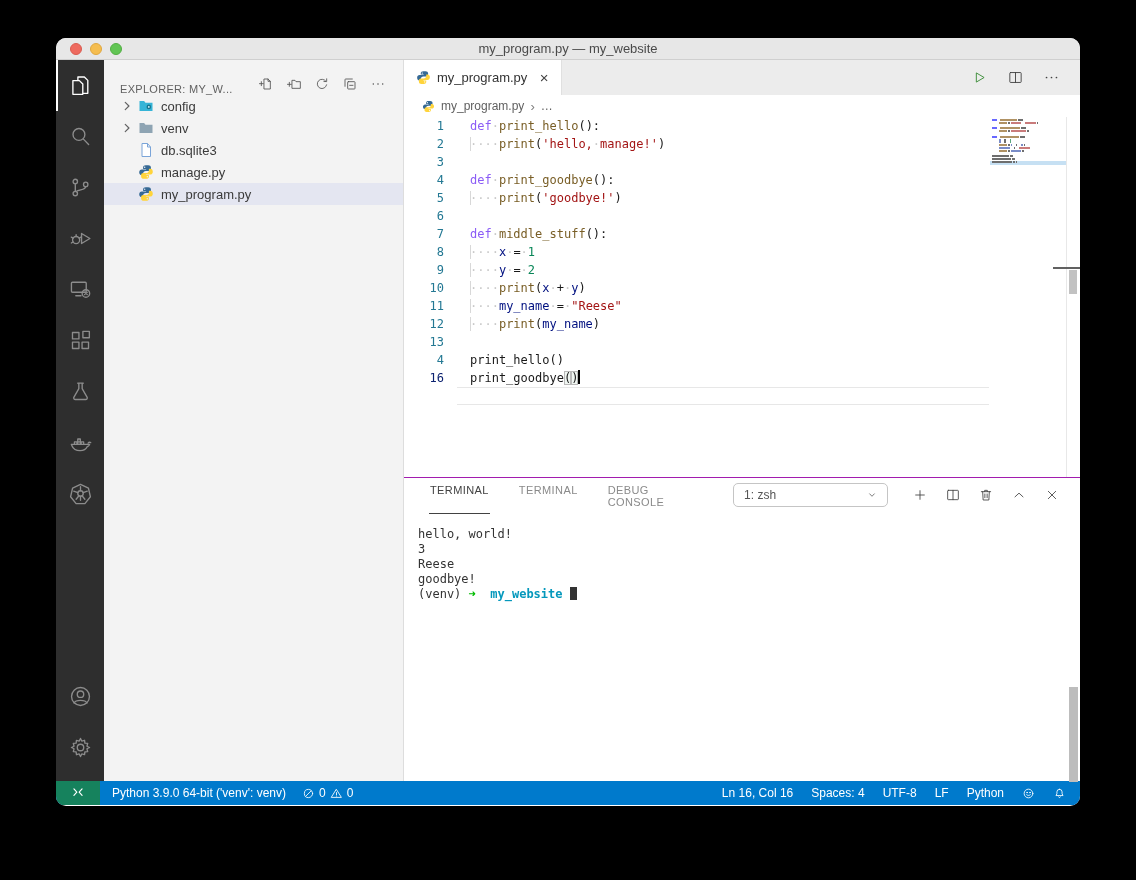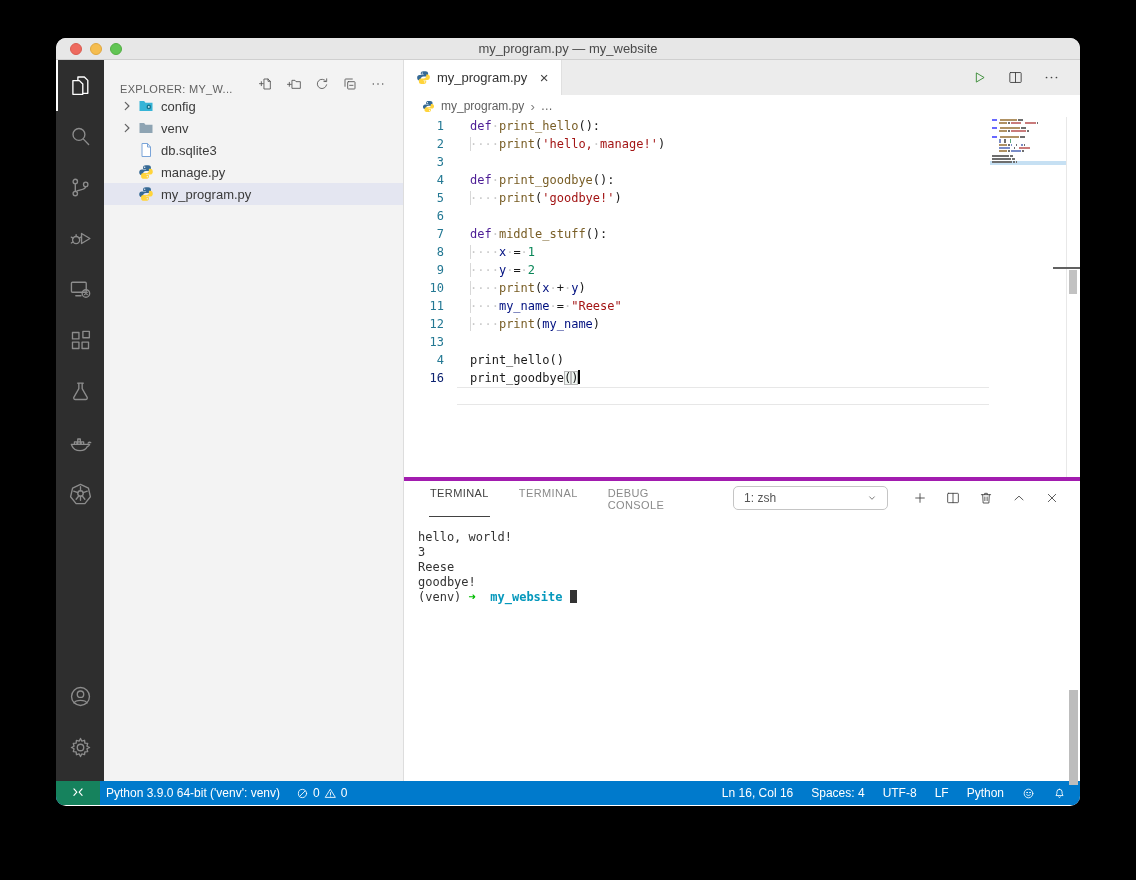--- a/index.html
+++ b/index.html
@@ -67,38 +67,38 @@
   .bc-sep { margin:0 6px; color:#818181; font-size:13px;}
 
   
   .codearea { position:relative; height:360px; background:#fff; overflow:hidden; flex-shrink:0;
     font-family:"DejaVu Sans Mono","Liberation Mono",monospace; font-size:12px; }
   .code-line { height:18px; line-height:18px; display:flex; white-space:pre; }
   .gutter { width:66px; padding-right:26px; text-align:right; color:#237893; flex-shrink:0;
     font-size:12px; }
   .gutter.ln-active { color:#0b216f; }
   .ctext { white-space:pre; }
-  .tk-kw{color:#4c1d95} .tk-fn{color:#795E26} .tk-str{color:#a31515} .tk-num{color:#098658}
+  .tk-kw{color:#8b5cf6} .tk-fn{color:#795E26} .tk-str{color:#a31515} .tk-num{color:#098658}
   .tk-var{color:#001080} .tk-pl{color:#1a1a1a}
   .tk-ws{color:#c9c9c9} .tk-in{color:#c9c9c9; box-shadow:inset 1px 0 0 #d8d8d8;}
   .tk-bm{color:#1a1a1a; background:rgba(24,112,56,0.07); box-shadow:inset 0 0 0 1px #b9b9b9;}
   .tk-cursor{display:inline-block; width:1.5px; height:14px; background:#000; vertical-align:-2px;}
   .curline-border { position:absolute; left:53px; width:532px; height:18px; top:270px;
     border-top:1px solid #e7e7e7; border-bottom:1px solid #e7e7e7; pointer-events:none; }
   
   .minimap { position:absolute; right:14px; top:2px; width:74px; }
   .mm-row { height:2px; margin-bottom:0.8px; font-size:0; white-space:nowrap; position:relative; }
   .mm-row span{ display:inline-block; height:2px; margin-right:1px; }
   .mm-hl { position:absolute; right:14px; left:auto; top:44px; width:76px; height:4px; background:#c6e0f3; }
   .overview-lane { position:absolute; right:0; top:0; bottom:0; width:14px; border-left:1px solid #e8e8e8; background:#fff;}
   .ov-cursor { position:absolute; right:0; top:150px; width:27px; height:2px; background:#616161; }
   .ov-thumb { position:absolute; right:3px; top:153px; width:8px; height:24px; background:#c2c2c2; }
 
   
-  .panel { flex:1; border-top:4px solid #a21caf; background:#fff; position:relative; display:flex;
+  .panel { flex:1; border-top:1px solid #a21caf; background:#fff; position:relative; display:flex;
     flex-direction:column; min-height:0;}
   .panel-header { height:34px; display:flex; align-items:center; padding:0 18px 0 25px; flex-shrink:0;}
   .ptab { font-size:11px; letter-spacing:.4px; color:#8a8a8a; margin-right:28px; cursor:pointer;
     padding:8px 1px 6px; }
   .ptab.active { color:#424242; border-bottom:1px solid #424242; }
   .shell-select { margin-left:auto; width:157px; height:24px; border:1px solid #c5c5c5; border-radius:5px;
     display:flex; align-items:center; font-size:12px; color:#555; padding:0 8px 0 10px; cursor:pointer;
     background:#fff; }
   .shell-select .chev { margin-left:auto; color:#555; }
   .shell-select .chev svg { width:14px; height:14px; }
@@ -114,21 +114,21 @@
   .term-thumb { position:absolute; right:2px; top:209px; width:9px; height:95px; background:#bdbdbd; }
 
   
   .statusbar { height:24px; background:#007acc; color:#fff; display:flex; align-items:center;
     font-size:12px; flex-shrink:0; }
   .sb-remote { width:44px; height:24px; background:#16825d; display:flex; align-items:center;
     justify-content:center; cursor:pointer; flex-shrink:0;}
   .sb-remote svg { width:14px; height:14px; stroke-width:2; }
   .sb-item { display:flex; align-items:center; gap:4px; padding:0 6px; height:24px; cursor:pointer; white-space:nowrap;}
   .sb-item svg { width:13px; height:13px; }
-  .sb-left { display:flex; align-items:center; margin-left:0; gap:4px; }
+  .sb-left { display:flex; align-items:center; margin-left:6px; gap:4px; }
   .sb-right { margin-left:auto; display:flex; align-items:center; gap:6px; padding-right:8px; }
   .icon { display:inline-flex; align-items:center; justify-content:center; }
 </style>
 </head>
 <body>
 
 <div class="stage">
   <div class="window">
 
     <div class="titlebar">

